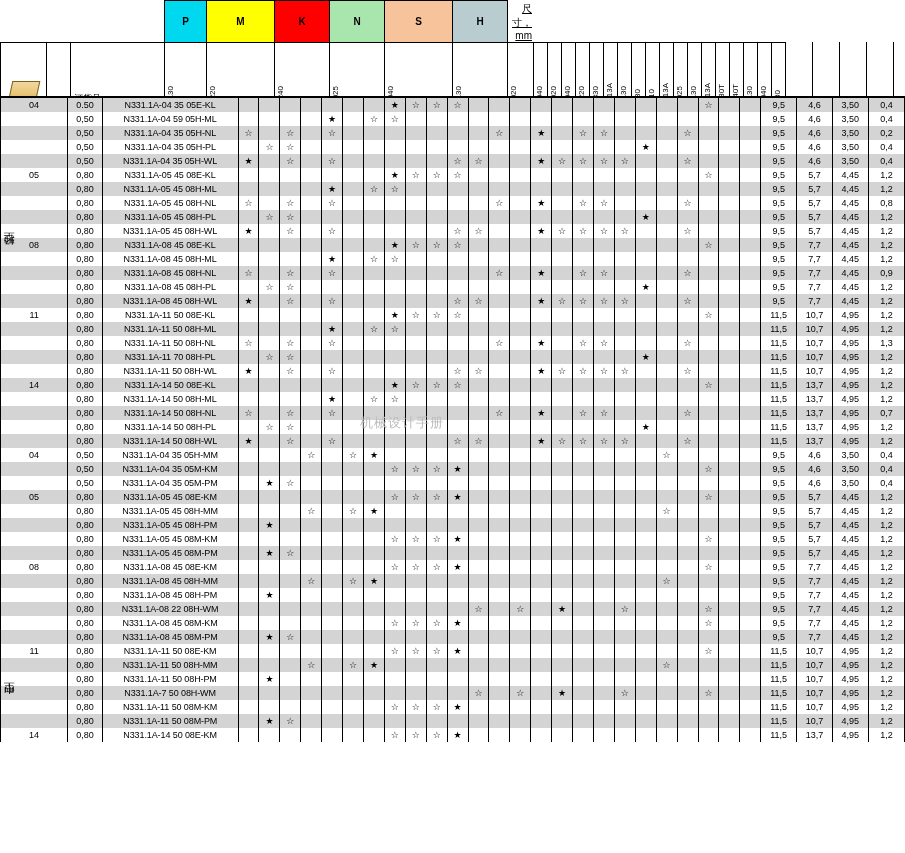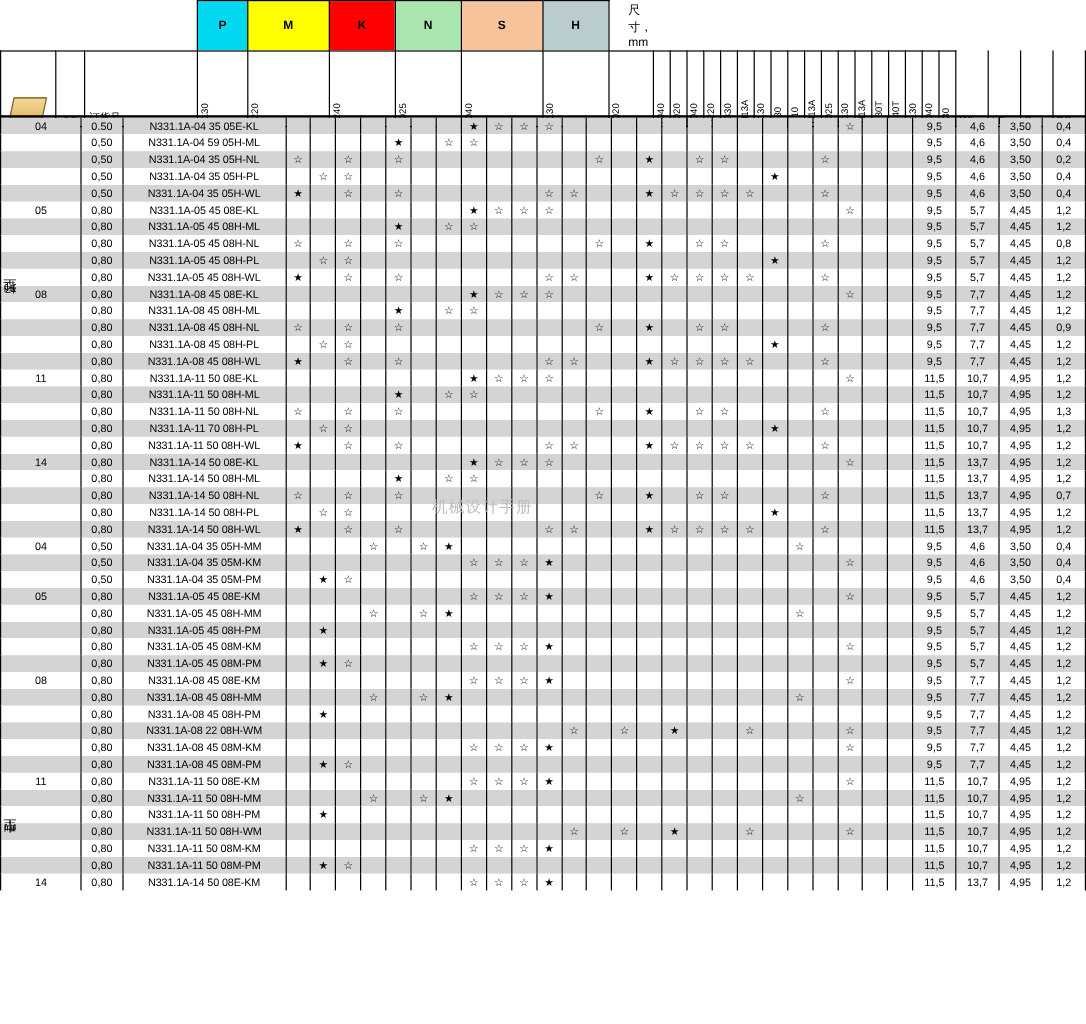--- a/index.html
+++ b/index.html
@@ -38,24 +38,25 @@
     transform:rotate(180deg);
     font-size:8px;
     line-height:11px;
     white-space:nowrap;
     letter-spacing:0px;
     padding:1px 0 2px 0;
     text-align:left;
   }
   .dimlabel{
     font-size:10px;
-    padding-left:16px;
+    padding-left:4px;
     vertical-align:top;
     border:none;
-    text-align:left;
+    text-align:right;
+    text-decoration:underline;
   }
   .thickline{position:absolute;left:0;top:96px;width:905px;height:2px;background:#000;}
 
   
   .iconbox{
     border:1px solid #000;
     width:44px;
     background:#fff;
     vertical-align:bottom;
     padding:0 0 2px 0;
@@ -1649,21 +1650,21 @@
             <td class="mark"></td>
             <td class="mark"></td>
             <td class="num">11,5</td>
             <td class="num">10,7</td>
             <td class="num">4,95</td>
             <td class="num">1,2</td>
           </tr>
           <tr class="shade">
             <td class="grp" style="width: 44px; text-align: center;"></td>
             <td class="rr">0,80</td>
-            <td class="order">N331.1A-11 50 08H-WM</td>
+            <td class="order">N331.1A-7 50 08H-WM</td>
             <td class="mark"></td>
             <td class="mark"></td>
             <td class="mark"></td>
             <td class="mark"></td>
             <td class="mark"></td>
             <td class="mark"></td>
             <td class="mark"></td>
             <td class="mark"></td>
             <td class="mark"></td>
             <td class="mark"></td>

